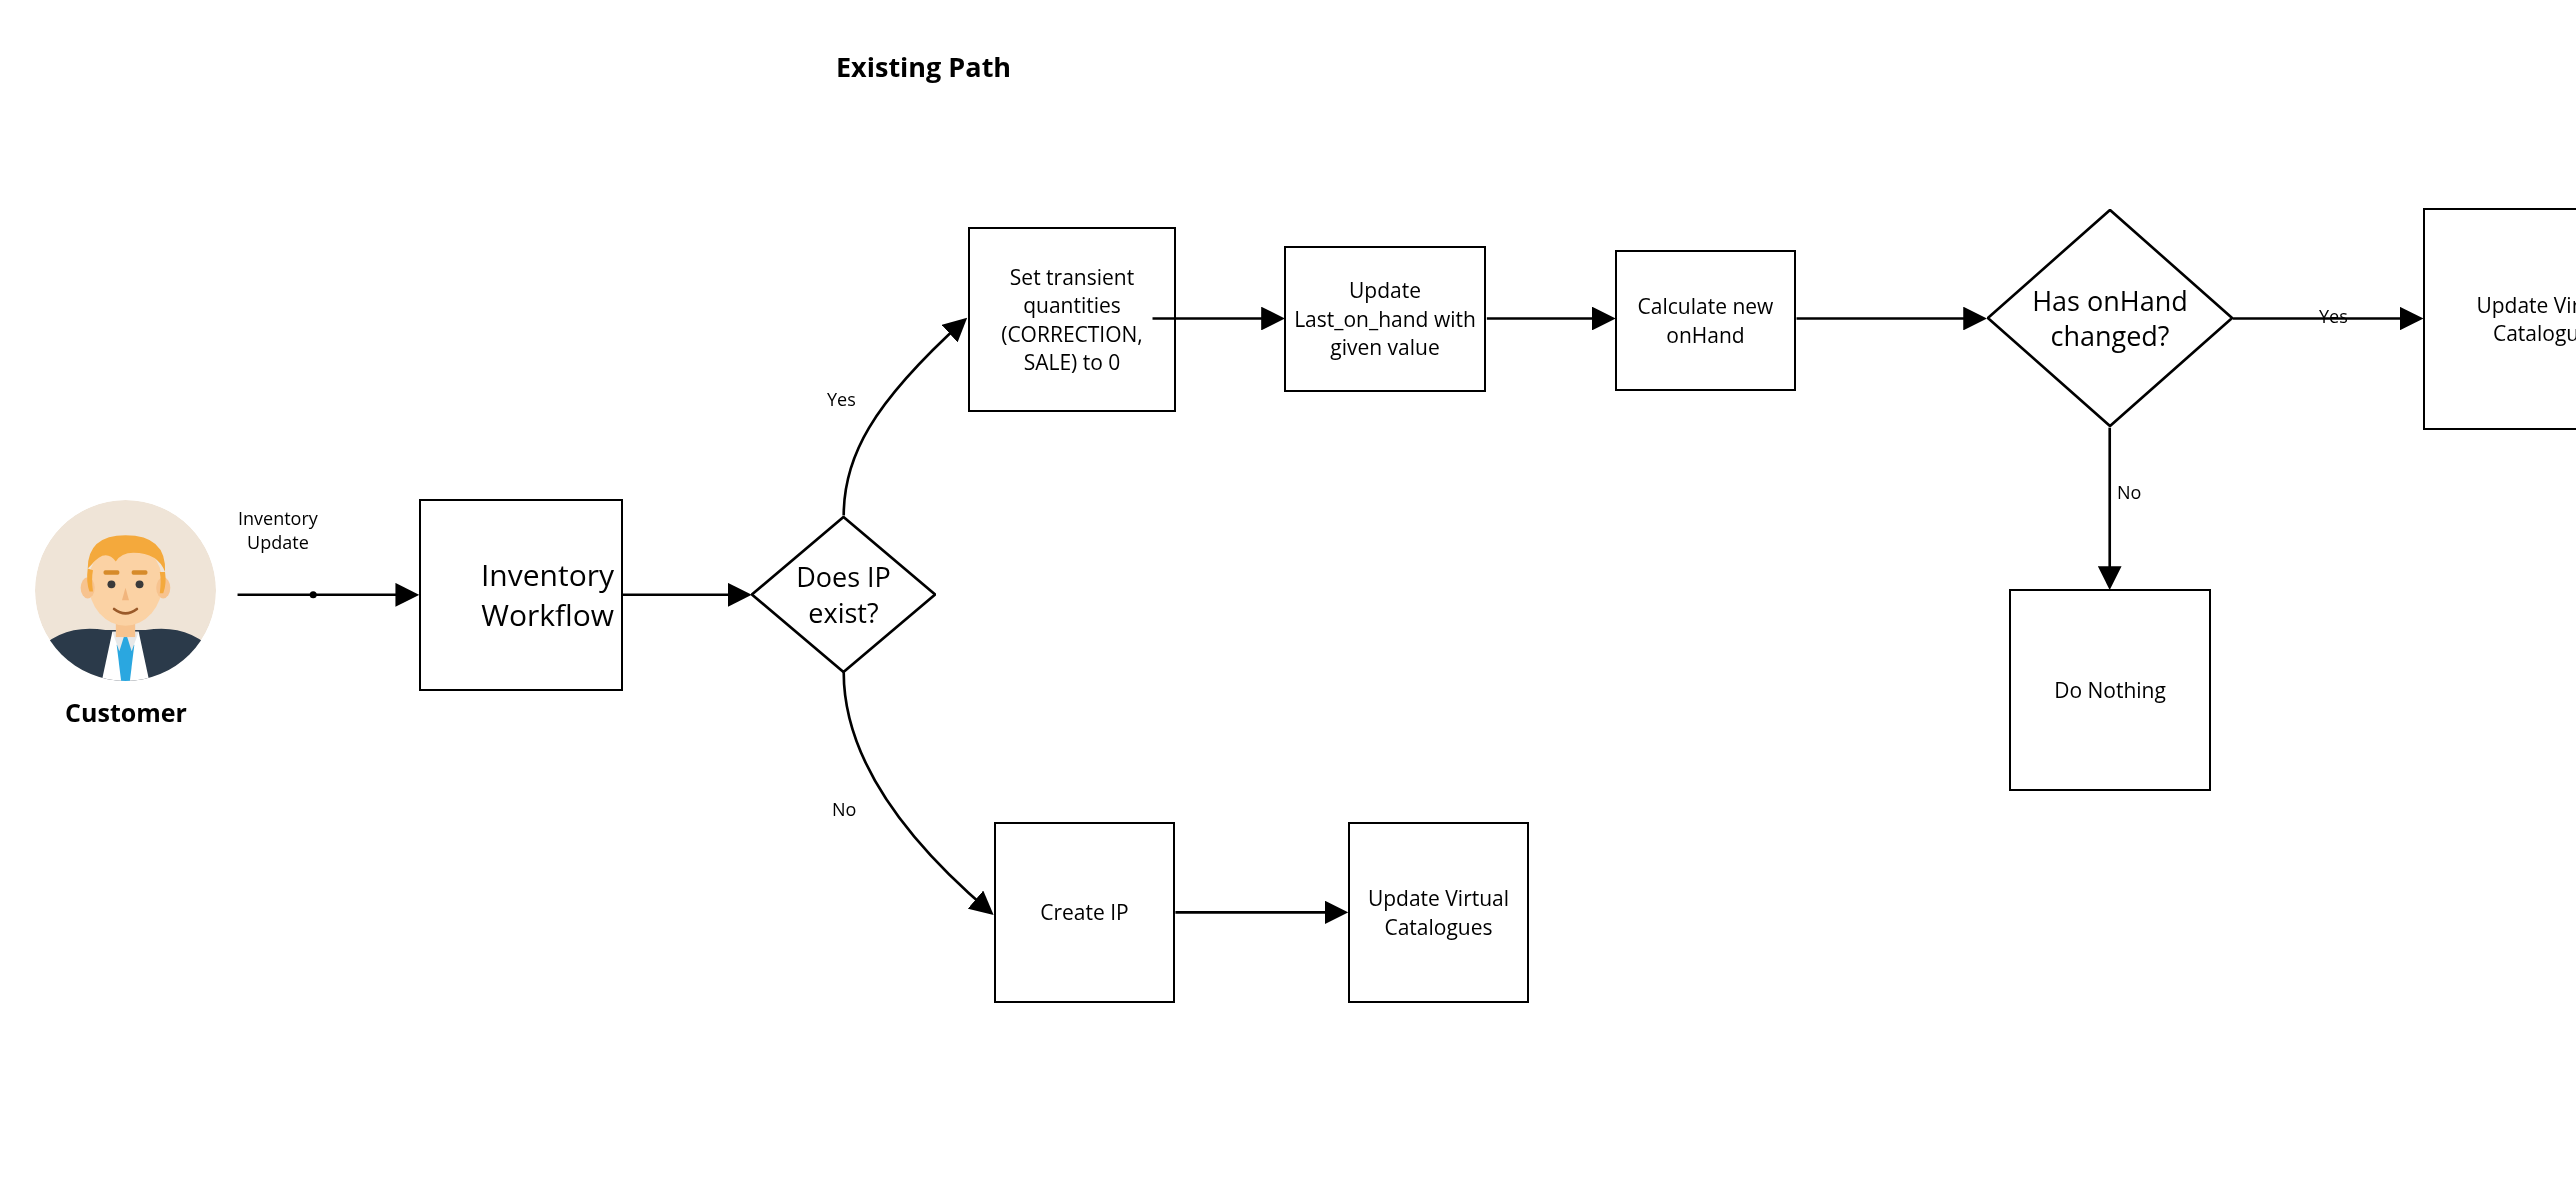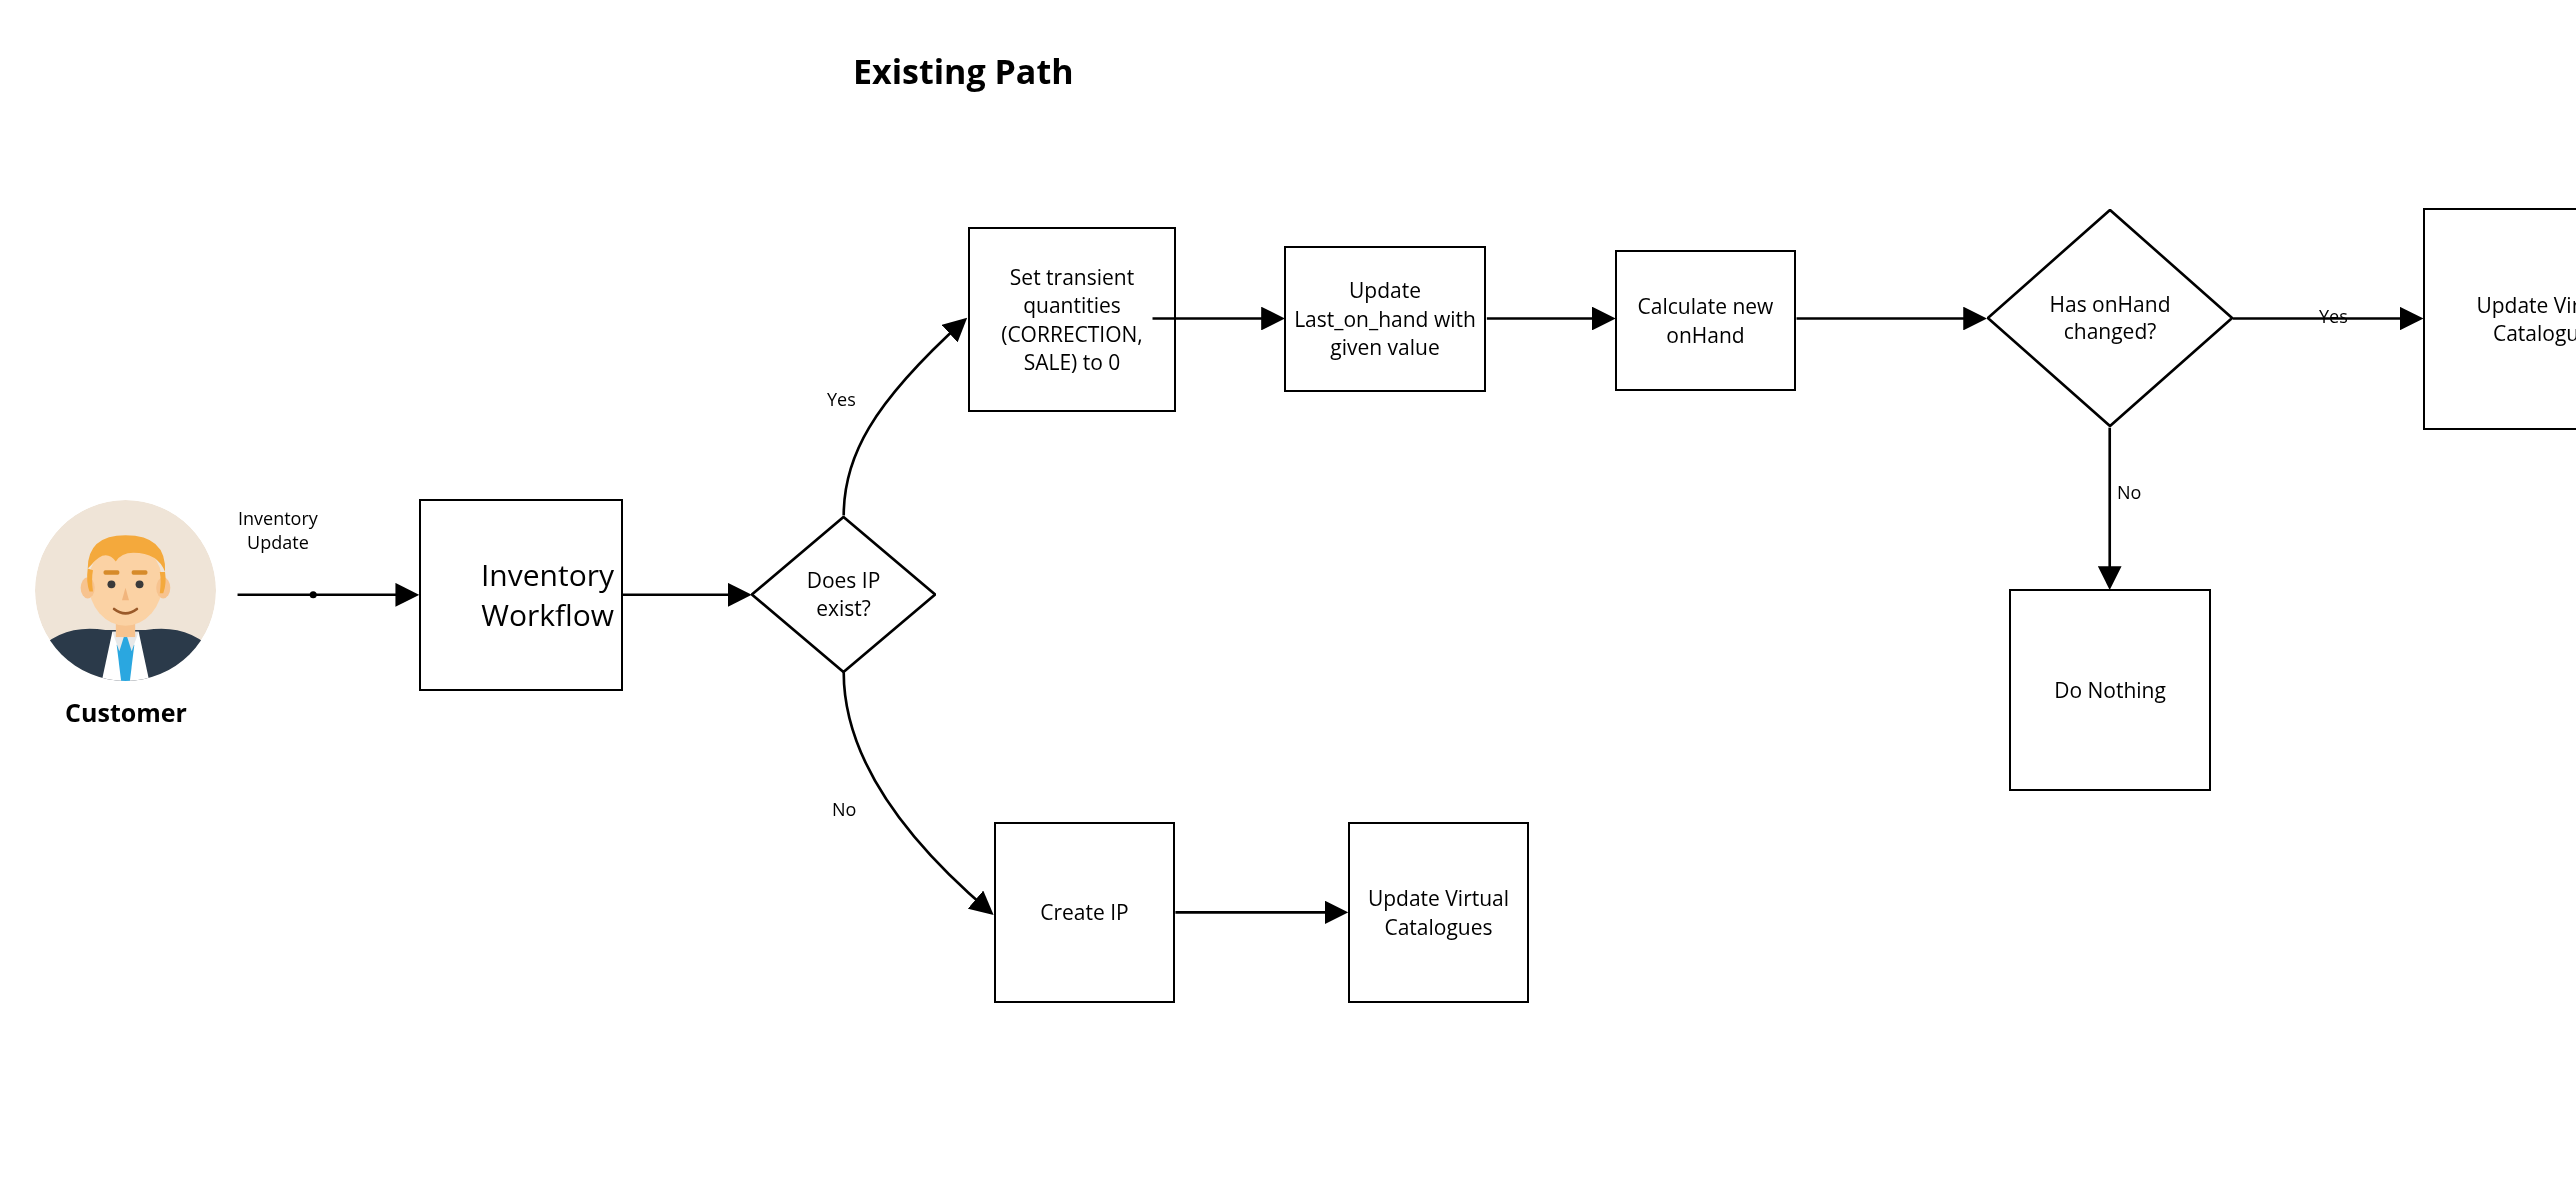--- a/index.html
+++ b/index.html
@@ -12,22 +12,21 @@
     color: #000;
   }
   .canvas {
     position: relative;
     width: 2576px;
     height: 1201px;
   }
   .title {
     position: absolute;
     font-weight: 700;
-    font-size: 34px;
-    margin-left: 17px;
+    font-size: 27px;
   }
   .box {
     position: absolute;
     border: 2.6px solid #000;
     background: #fff;
     display: flex;
     align-items: center;
     justify-content: center;
     text-align: center;
     font-size: 21px;
@@ -42,21 +41,21 @@
     position: absolute;
   }
   .diamond svg { display: block; }
   .diamond .dlabel {
     position: absolute;
     left: 0; top: 0; right: 0; bottom: 0;
     display: flex;
     align-items: center;
     justify-content: center;
     text-align: center;
-    font-size: 21px;
+    font-size: 27px;
     line-height: 1.3;
     padding: 0 26px;
     box-sizing: border-box;
   }
   .label {
     position: absolute;
     font-size: 18px;
     text-align: center;
     white-space: pre;
   }

